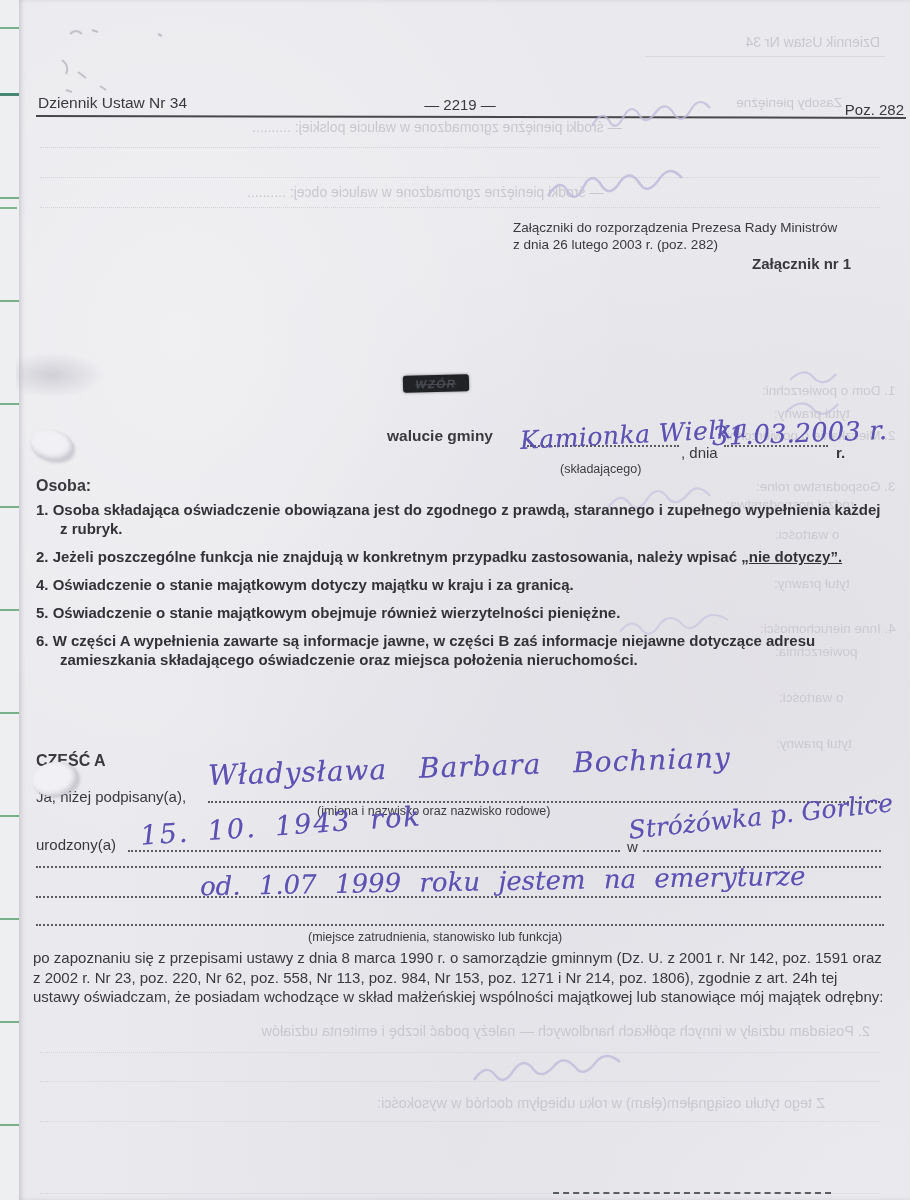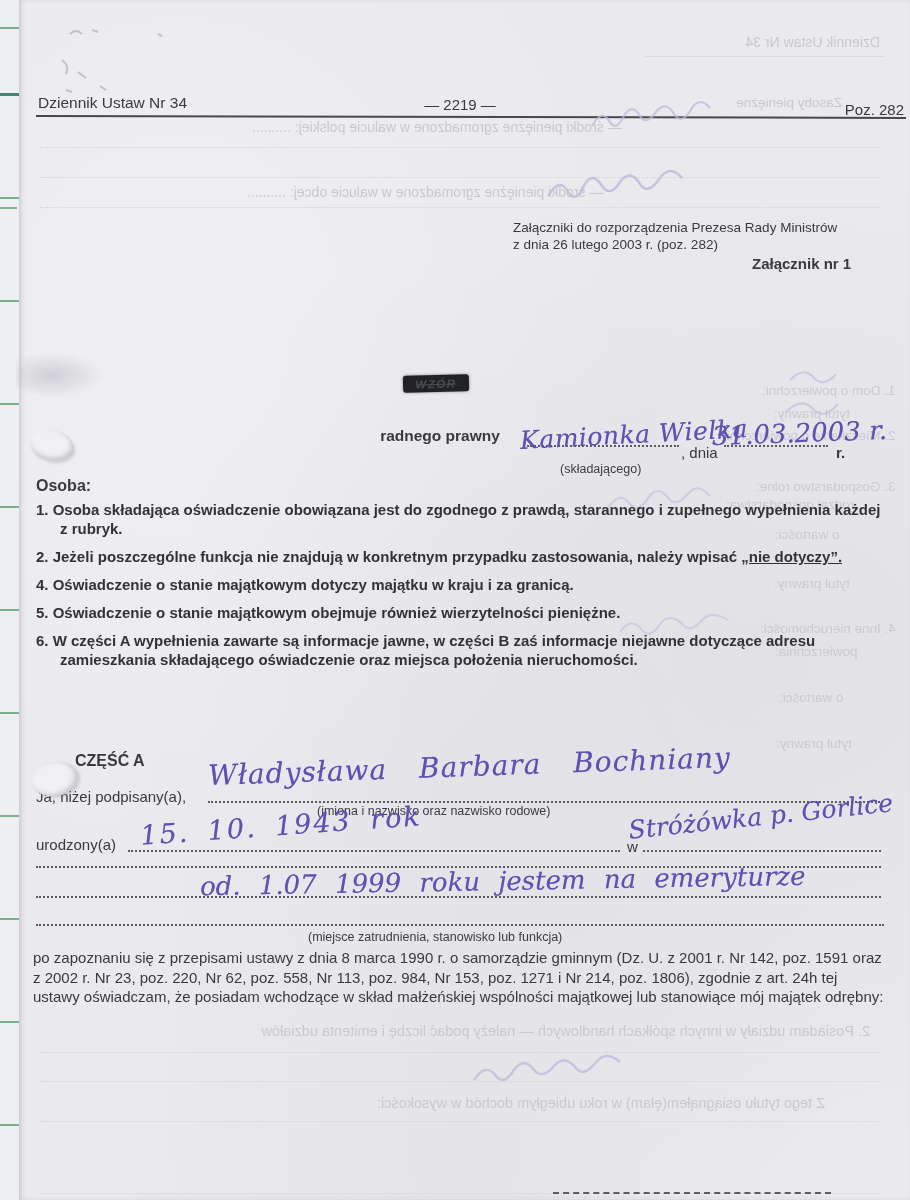--- a/index.html
+++ b/index.html
@@ -106,42 +106,42 @@
     <path d="M8,30 q12,-18 22,-4 q8,10 18,-6 q10,-14 20,0 q8,10 20,-4 q10,-12 22,2" stroke="#c3bedd" stroke-width="2.2" fill="none" opacity=".65"></path>
   </svg>
   <svg class="abs" style="left:612px;top:606px;" width="130" height="40">
     <path d="M8,26 q12,-16 22,-2 q8,10 18,-6 q10,-12 22,0 q8,10 20,-4 q10,-10 26,0" stroke="#c3bedd" stroke-width="2" fill="none" opacity=".6"></path>
   </svg>
 
   <div class="wzor">
     <span>WZÓR</span>
   </div>
 
-  <div class="abs print b" style="left:240px;top:427px;width:400px;text-align:center;font-size:15.5px;">radnego prawny</div>
+  <div class="abs print b" style="left:240px;top:427px;width:400px;text-align:center;font-size:15.5px;">walucie gminy</div>
 
   <div class="abs dot" style="left:527px;top:445px;width:152px;"></div>
   <div class="abs print" style="left:681px;top:444px;font-size:15px;">, dnia</div>
   <div class="abs dot" style="left:724px;top:445px;width:104px;"></div>
   <div class="abs print b" style="left:836px;top:444px;font-size:15px;">r.</div>
   <div class="abs hand" style="left:520px;top:420px;font-size:25px;transform:rotate(-3deg);letter-spacing:.5px;">Kamionka Wielka</div>
   <div class="abs hand" style="left:712px;top:418px;font-size:26px;transform:rotate(-2deg);">31.03.2003 r.</div>
   <div class="abs cap" style="left:560px;top:462px;">(składającego)</div>
 
   <div class="blob" style="left:30px;top:430px;width:44px;height:30px;transform:rotate(14deg);"></div>
 
   <div class="abs print b" style="left:36px;top:477px;font-size:16px;">Osoba:</div>
   <div class="abs" style="left:36px;top:500px;width:852px;">
     <div class="uw-item"><span>1.</span> <span>Osoba składająca oświadczenie obowiązana jest do zgodnego z prawdą, starannego i zupełnego wypełnienia każdej z rubryk.</span></div>
     <div class="uw-item"><span>2.</span> <span>Jeżeli poszczególne funkcja nie znajdują w konkretnym przypadku zastosowania, należy wpisać </span><span class="ul">„nie dotyczy”.</span></div>
     <div class="uw-item"><span>4.</span> <span>Oświadczenie o stanie majątkowym dotyczy majątku w kraju i za granicą.</span></div>
     <div class="uw-item"><span>5.</span> <span>Oświadczenie o stanie majątkowym obejmuje również wierzytelności pieniężne.</span></div>
     <div class="uw-item"><span>6.</span> <span>W części A wypełnienia zawarte są informacje jawne, w części B zaś informacje niejawne dotyczące adresu zamieszkania składającego oświadczenie oraz miejsca położenia nieruchomości.</span></div>
   </div>
 
-  <div class="abs print b" style="left:36px;top:752px;font-size:16px;margin-left:39px;">CZĘŚĆ A</div>
+  <div class="abs print b" style="left:36px;top:752px;font-size:16px;">CZĘŚĆ A</div>
 
   <div class="abs print" style="left:36px;top:788px;font-size:15px;">Ja, niżej podpisany(a),</div>
   <div class="abs dot" style="left:208px;top:801px;width:672px;"></div>
   <div class="abs hand" style="left:208px;top:750px;font-size:28px;transform:rotate(-2deg);word-spacing:22px;letter-spacing:1px;">Władysława Barbara Bochniany</div>
   <div class="blob" style="left:32px;top:762px;width:46px;height:34px;transform:rotate(-10deg);"></div>
   <div class="abs cap" style="left:317px;top:804px;">(imiona i nazwisko oraz nazwisko rodowe)</div>
 
   <div class="abs print" style="left:36px;top:836px;font-size:15px;">urodzony(a)</div>
   <div class="abs dot" style="left:128px;top:850px;width:492px;"></div>
   <div class="abs hand" style="left:140px;top:810px;font-size:27px;transform:rotate(-4deg);letter-spacing:2px;word-spacing:8px;">15. 10. 1943 rok</div>

